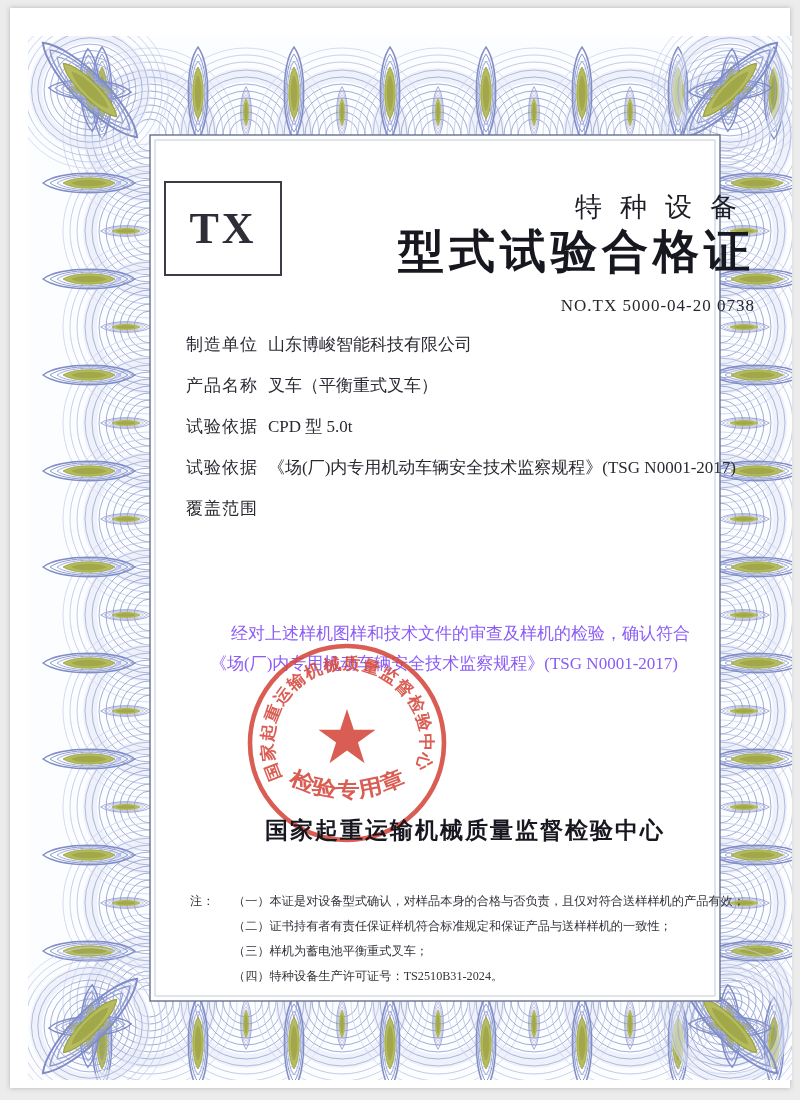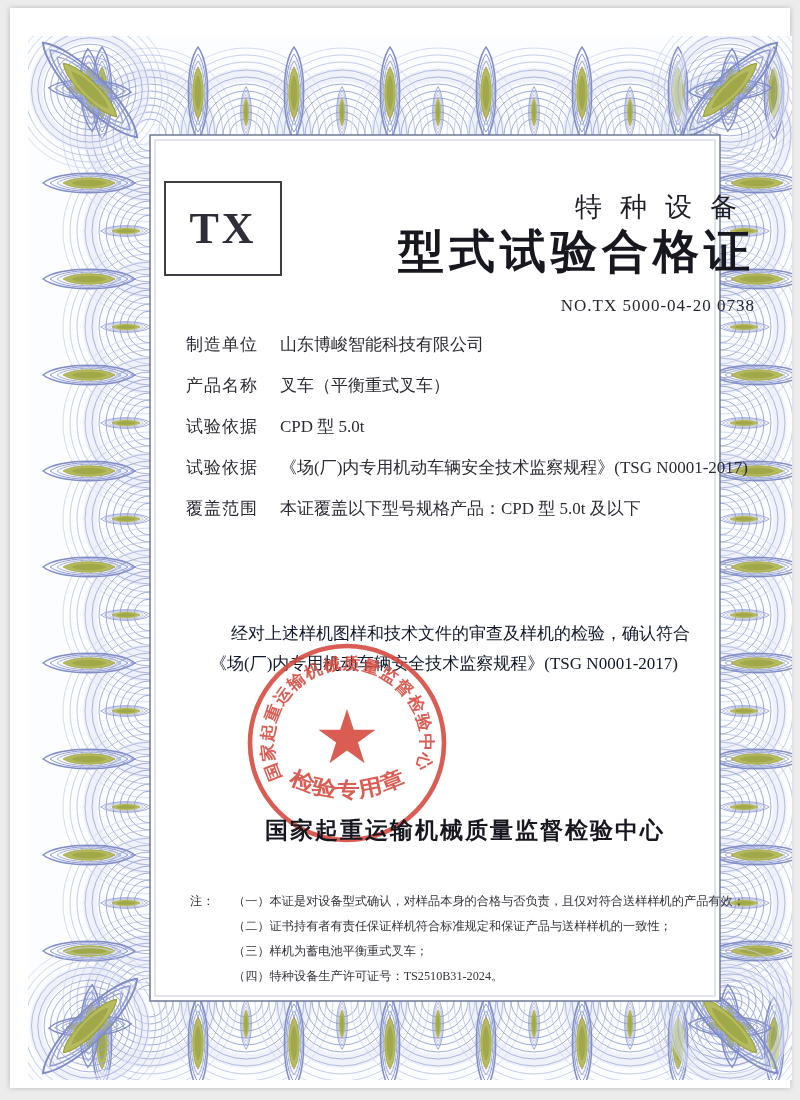--- a/index.html
+++ b/index.html
@@ -24,25 +24,25 @@
   }
   .tx-box span{
     font-size:44px;font-weight:bold;letter-spacing:3px;color:#2e2e38;
   }
   .hdr{position:absolute;left:0;right:11px;text-align:right;}
   .hdr.category{top:54px;font-size:27px;letter-spacing:18px;padding-left:96px;color:#1d1d26;}
   .hdr.title{top:86px;font-size:46px;font-weight:bold;letter-spacing:5px;padding-left:40px;color:#17171f;}
   .hdr.certno{top:161px;font-size:17px;letter-spacing:1px;padding-left:24px;color:#26262e;}
   .rows{position:absolute;left:36px;top:198px;right:2px;}
   .row{display:flex;align-items:flex-start;margin-bottom:17px;font-size:17px;height:24px;white-space:nowrap;}
-  .row .lbl{width:70px;margin-right:24px;letter-spacing:1px;flex:none;}
+  .row .lbl{width:70px;margin-right:12px;letter-spacing:1px;flex:none;}
   .row.gap-lg{margin-bottom:33px;}
   .statement{
     position:absolute;left:60px;right:4px;top:484px;
-    font-size:17px;line-height:29.5px;color:#0f172a;
+    font-size:17px;line-height:29.5px;color:#8b5cf6;
   }
   .statement .l1{text-indent:21px;white-space:nowrap;}
   .statement .l2{white-space:nowrap;}
   .issue-row{
     position:absolute;left:30px;top:594px;display:flex;font-size:17px;
     white-space:nowrap;z-index:3;
   }
   .issue-row .lbl{width:70px;margin-right:8px;letter-spacing:1px;}
   .issuer{
     position:absolute;left:0;right:0;top:680px;text-align:center;padding-left:14px;
@@ -343,21 +343,20 @@
       <div class="row">
         <span class="lbl">试验依据</span>
         <span class="val">CPD 型 5.0t</span>
       </div>
       <div class="row">
         <span class="lbl">试验依据</span>
         <span class="val">《场(厂)内专用机动车辆安全技术监察规程》(TSG N0001-2017)</span>
       </div>
       <div class="row">
         <span class="lbl">覆盖范围</span>
-        <span class="val">本证覆盖以下型号规格产品：CPD 型 5.0t 及以下</span>
       </div>
     </div>
 
     <div class="statement">
       <div class="l1">经对上述样机图样和技术文件的审查及样机的检验，确认符合</div>
       <div class="l2">《场(厂)内专用机动车辆安全技术监察规程》(TSG N0001-2017)</div>
     </div>
 
 
     <div class="issuer">国家起重运输机械质量监督检验中心</div>

